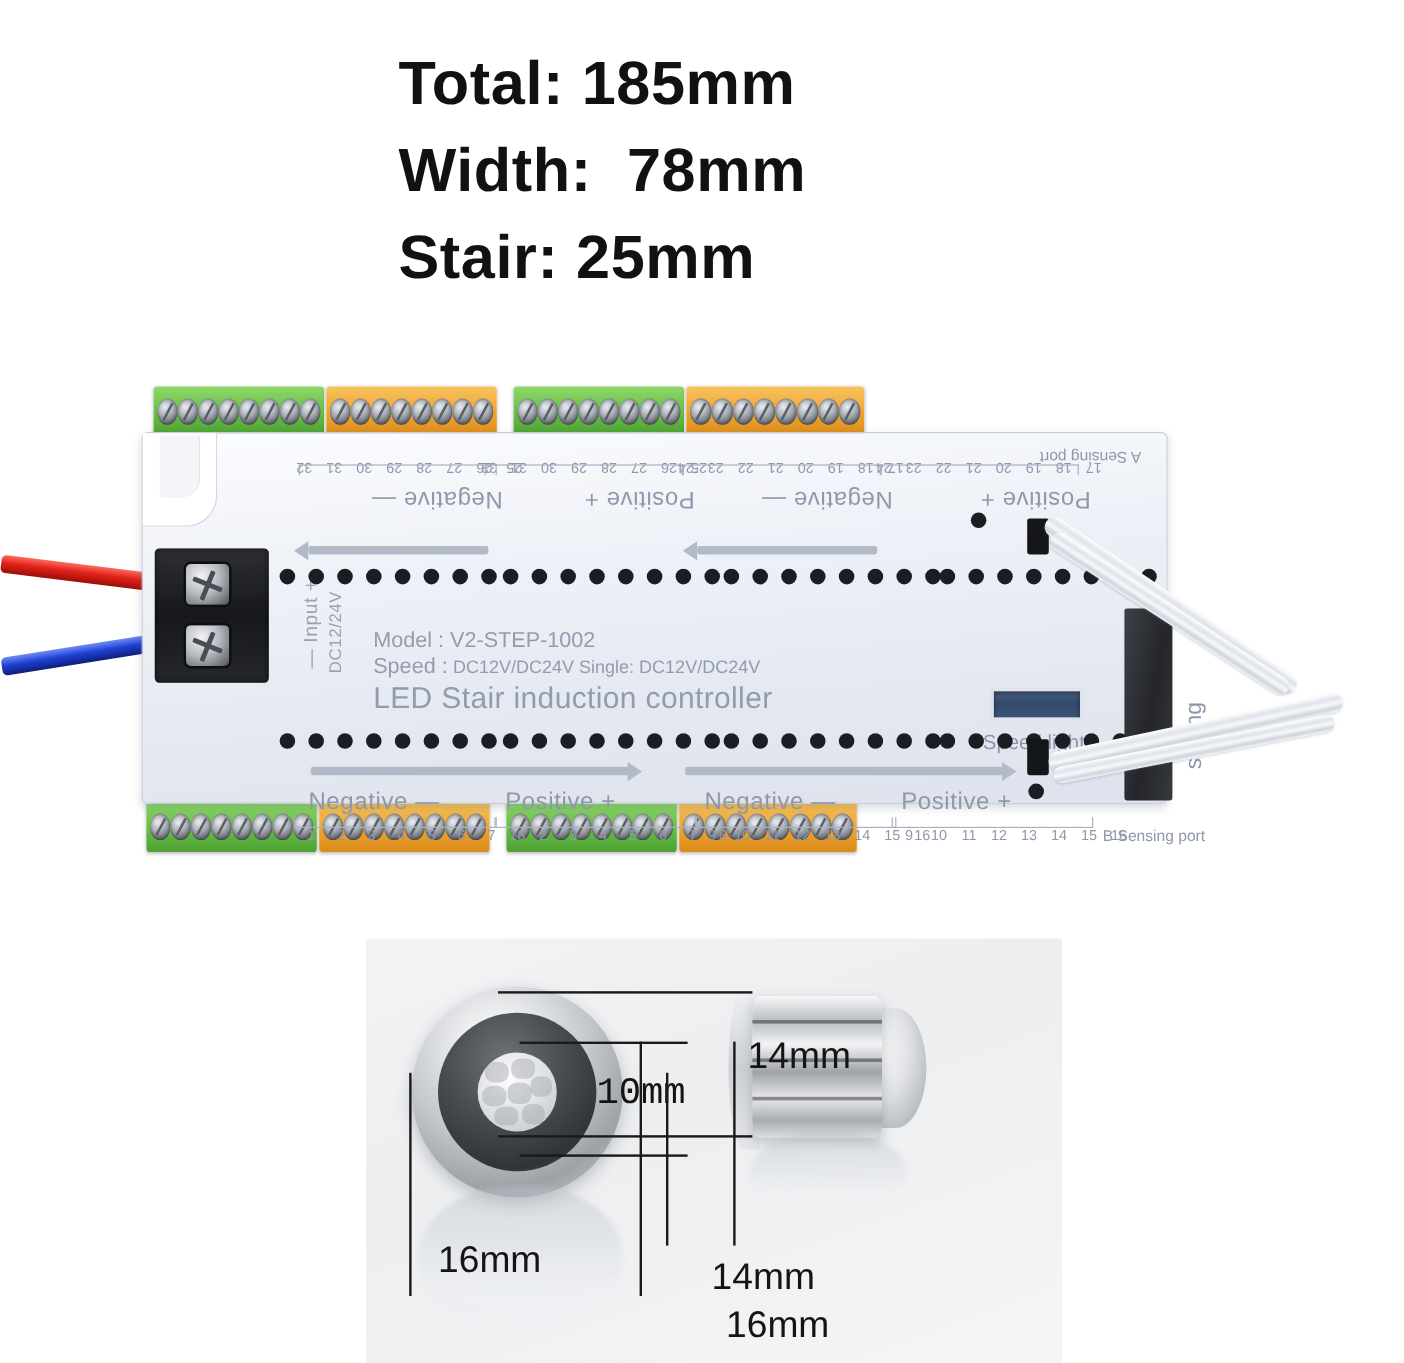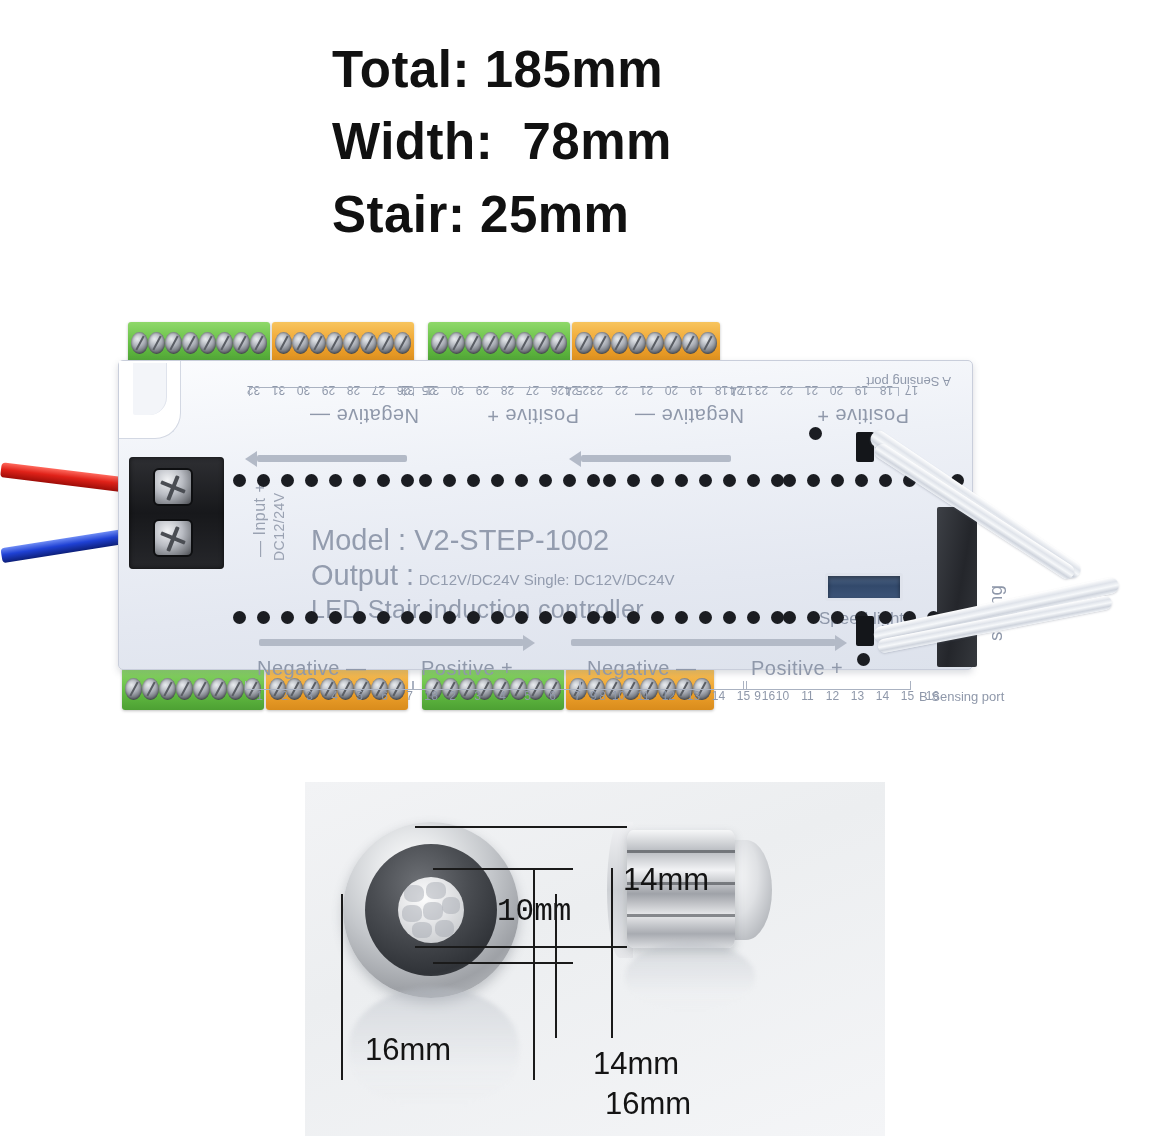--- a/index.html
+++ b/index.html
@@ -213,21 +213,21 @@
   .arrow-head.left  { border-right: 12px solid #b3bac7; }
   .arrow-head.right { border-left: 12px solid #b3bac7; }
 
   
   .model-block {
     position: absolute;
     left: 192px; top: 162px;
     width: 400px;
   }
   .model-row { color: #939cae; white-space: nowrap; line-height: 1.22; }
-  .m-lead   { font-size: 29px; }
+  .m-lead   { font-size: 18px; }
   .m-small  { font-size: 15px; }
   .m-title  { font-size: 25px; letter-spacing: 0.3px; }
 
   
   .speed-display {
     position: absolute;
     left: 706px; top: 212px;
     width: 78px; height: 28px;
     background: linear-gradient(180deg,#4e6484 0%,#32496b 45%,#3d5478 100%);
     border: 3px solid #dfe3ec;
@@ -651,21 +651,21 @@
           <div class="pin-dot"></div>
           <div class="pin-dot"></div>
       </div>
 
       <div class="model-block">
         <div class="model-row m-lead">
           <span>Model :</span>
           <span>V2-STEP-1002</span>
         </div>
         <div class="model-row">
-          <span class="m-lead">Output :</span>
+          <span class="m-lead">Speed :</span>
           <span class="m-small">DC12V/DC24V Single: DC12V/DC24V</span>
         </div>
         <div class="model-row m-title">LED Stair induction controller</div>
       </div>
 
       <div class="speed-display"></div>
       <div class="speed-caption">Speed light</div>
 
       <div class="setting-btn b1"></div>
       <div class="setting-btn b2"></div>

